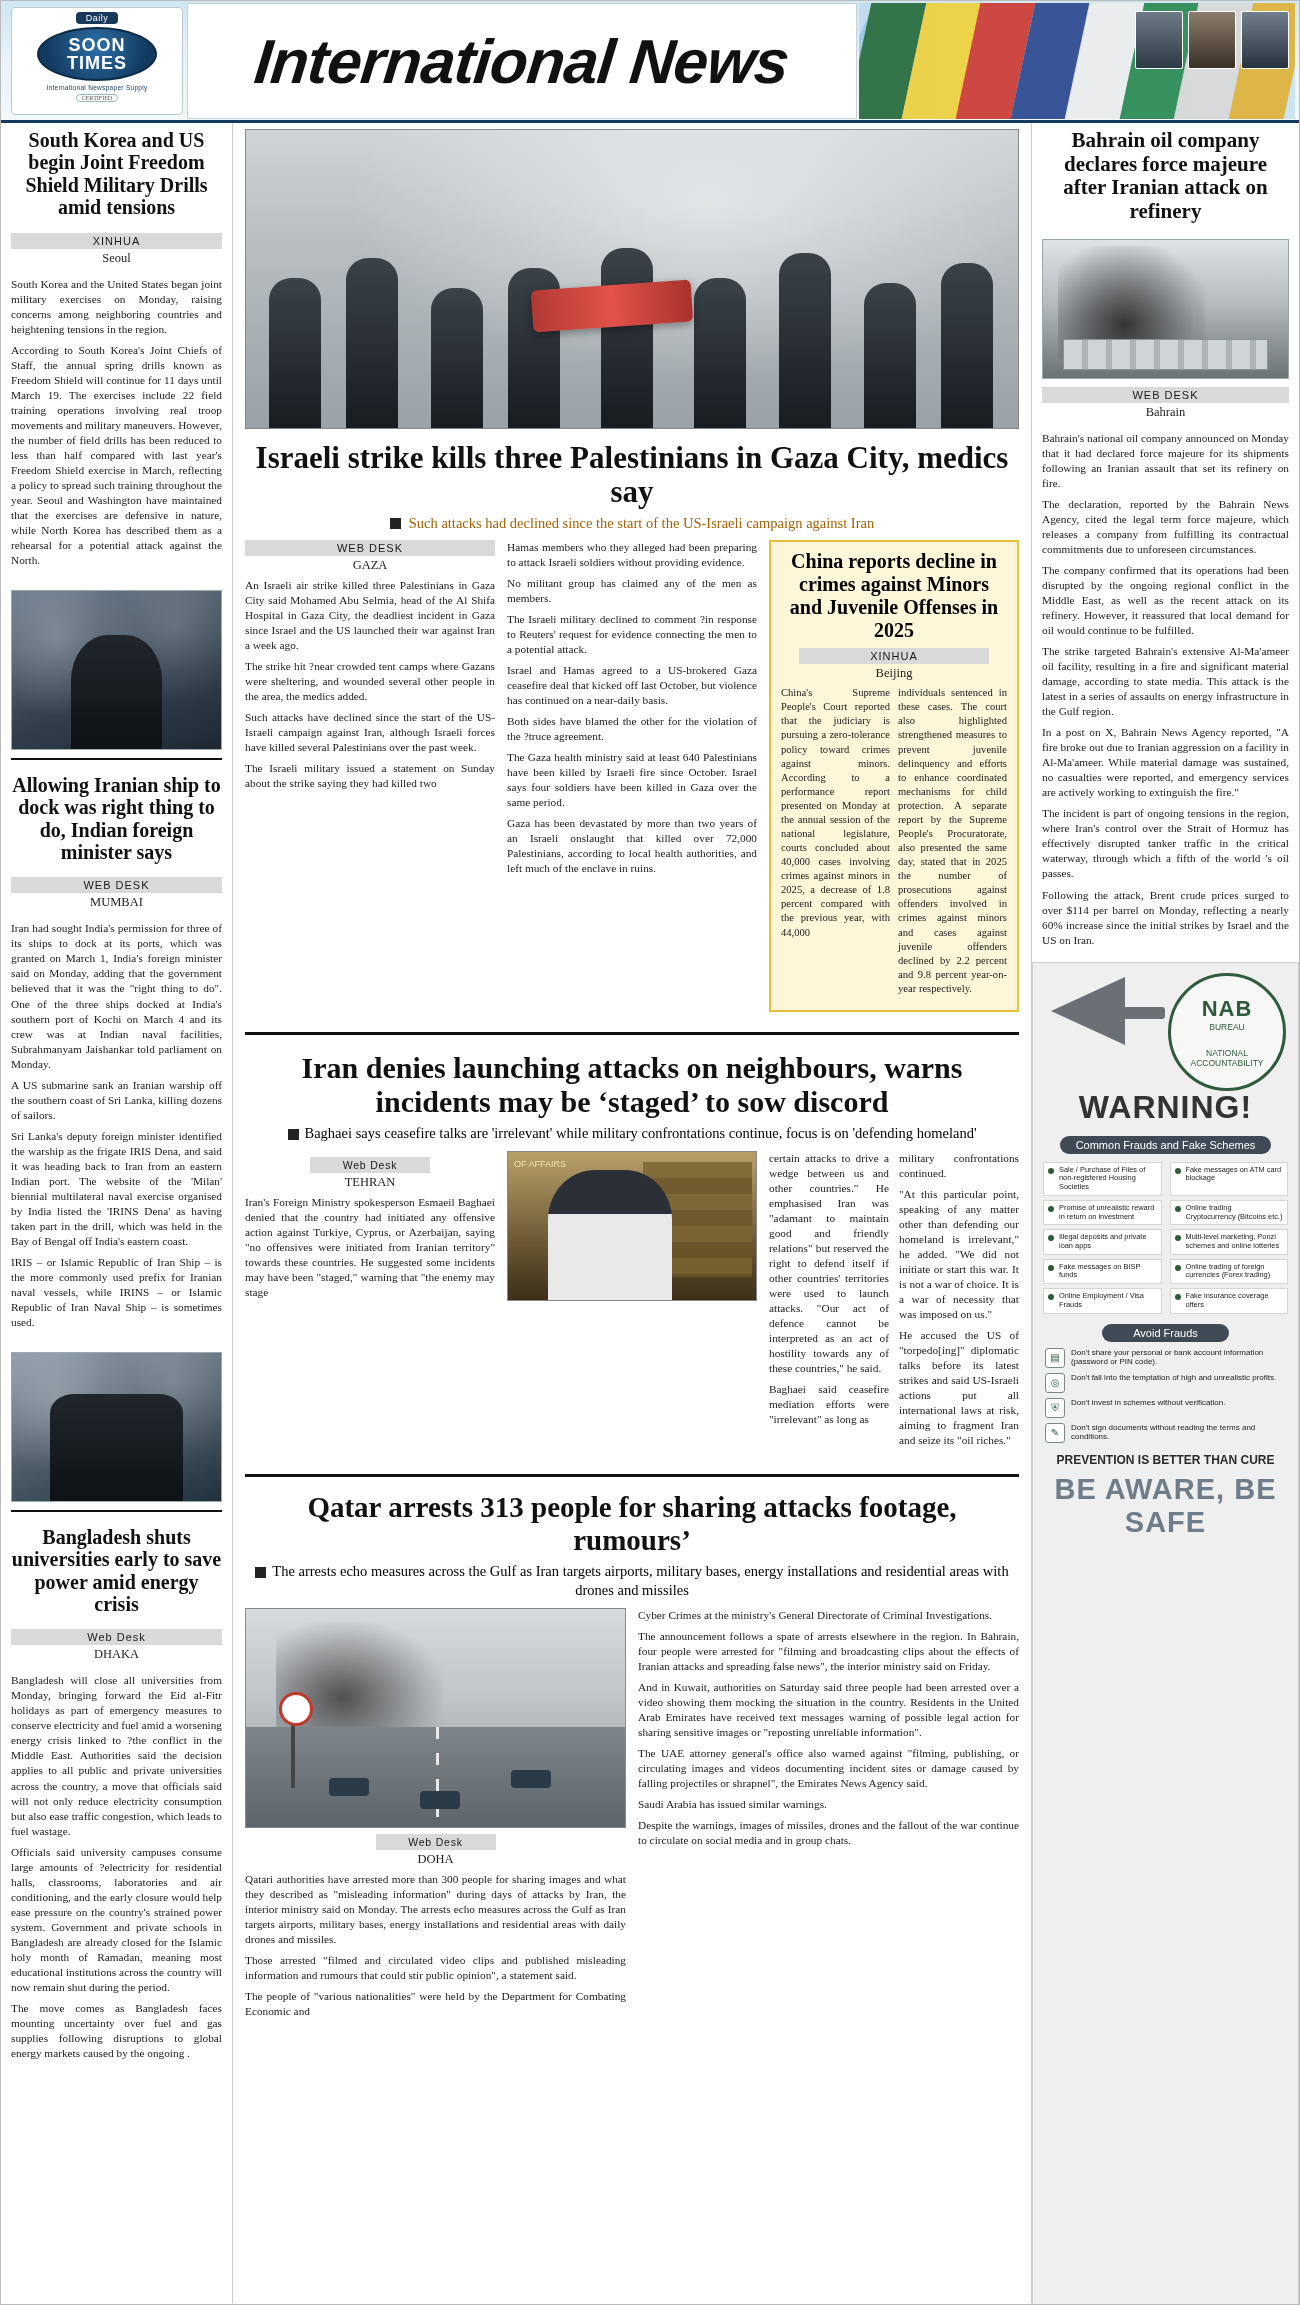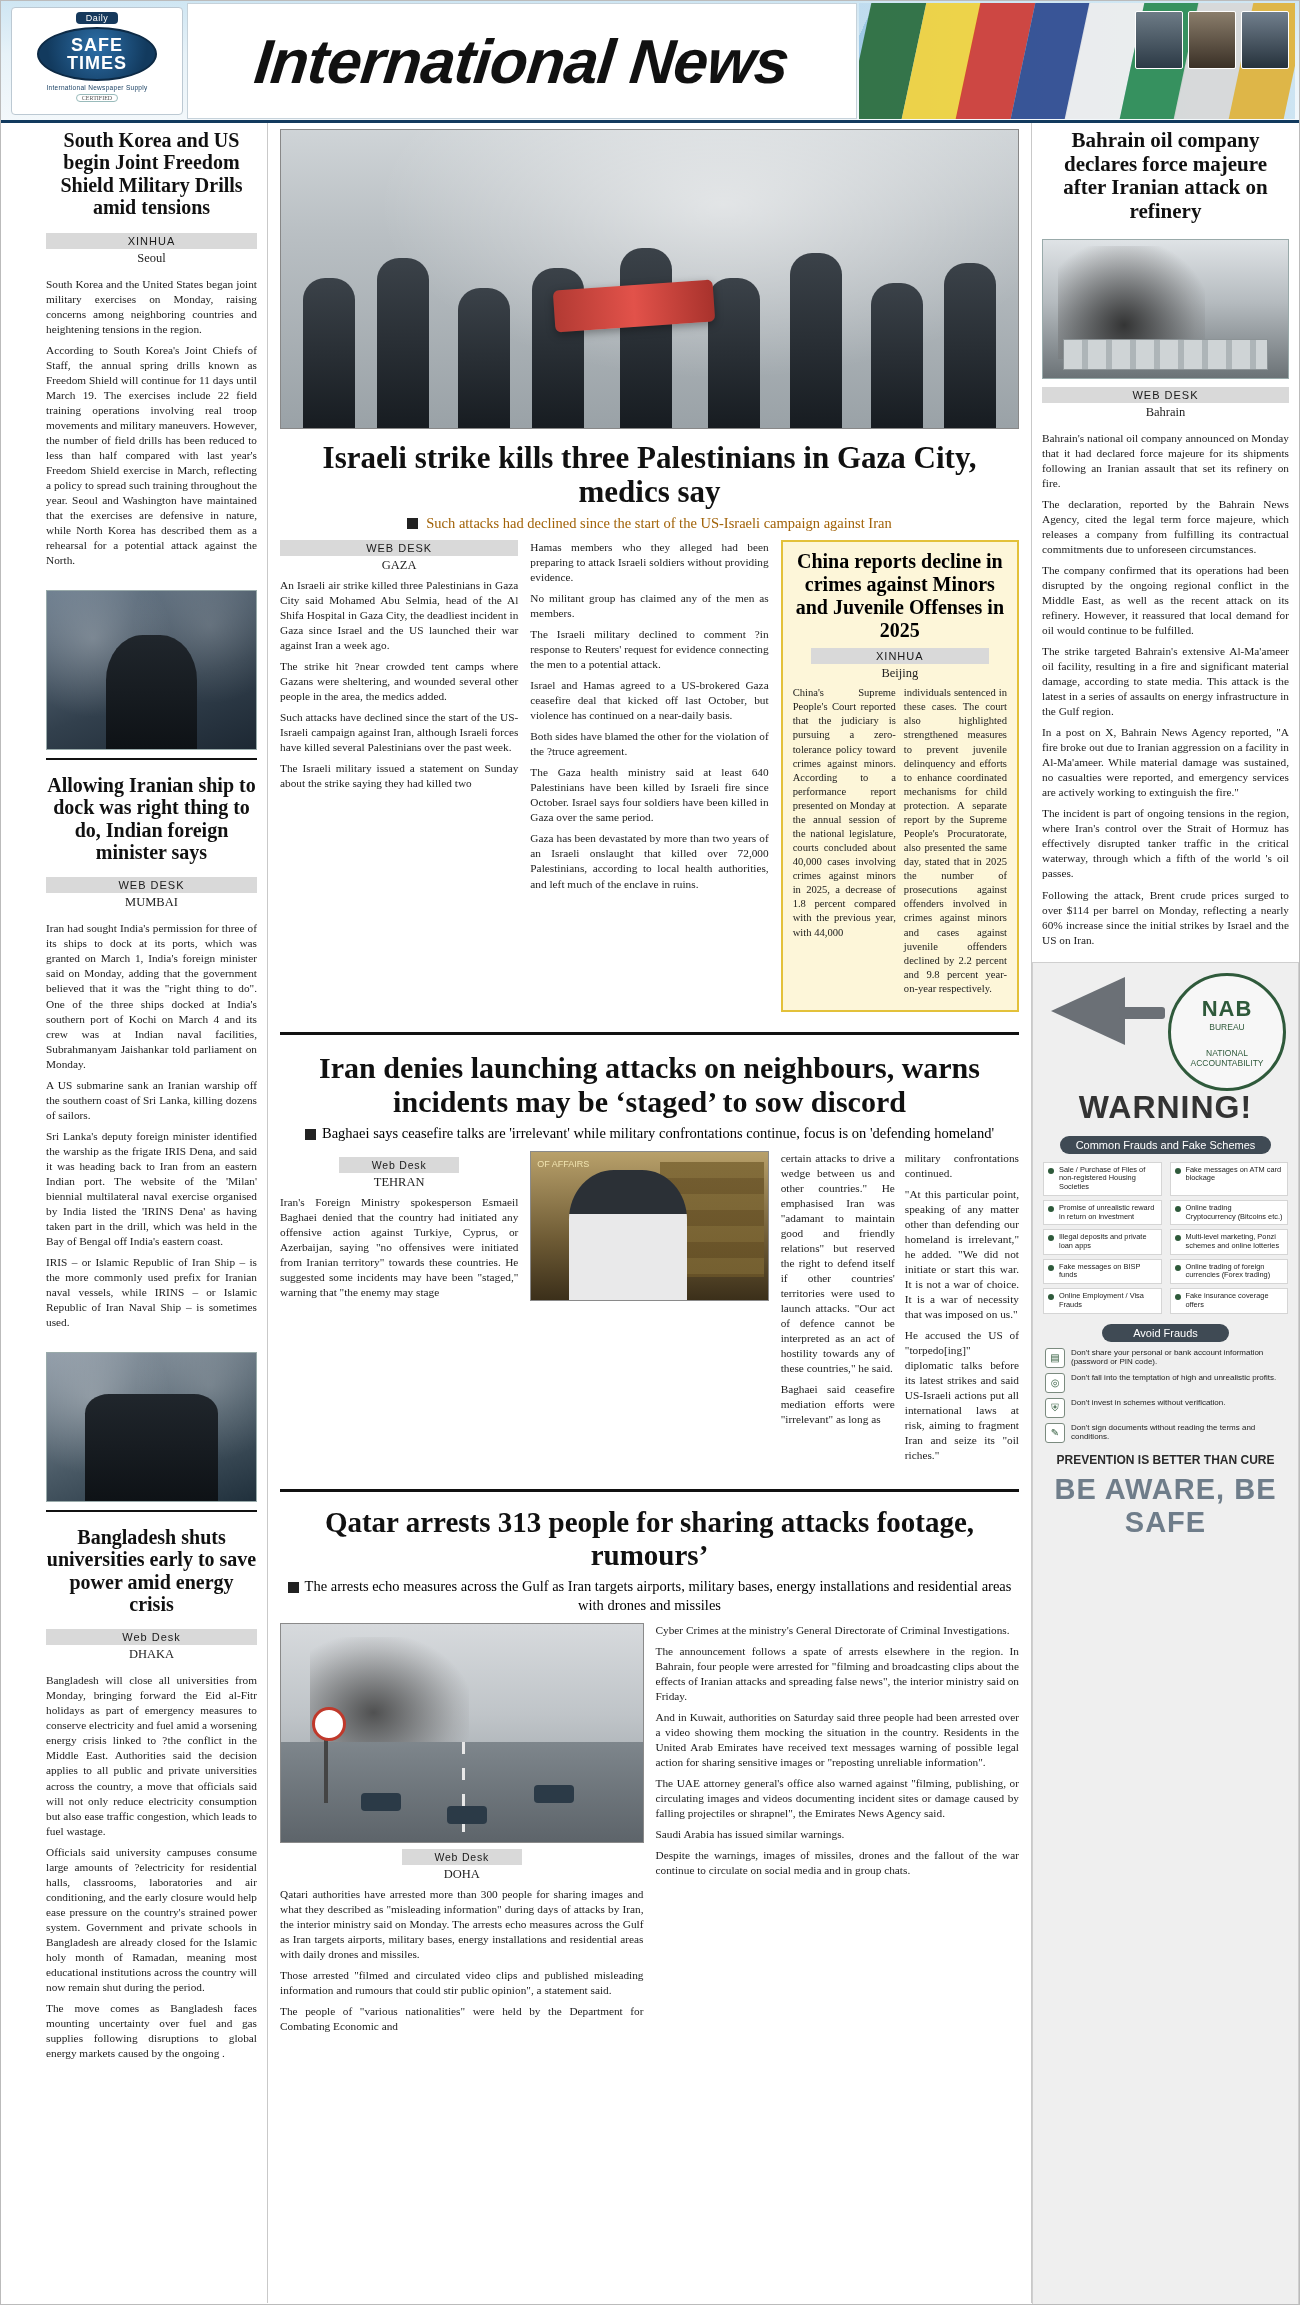--- a/index.html
+++ b/index.html
@@ -63,21 +63,21 @@
   .flagstrip i { flex:1; height:100%; transform:skewX(-12deg); opacity:.92; }
   .portraits { position:absolute; right:6px; top:8px; display:flex; gap:5px; }
   .portraits b {
     display:block; width:48px; height:58px; border:1px solid #fff; border-radius:2px;
     background:linear-gradient(180deg,#6d7b86,#2c3a46);
   }
   .portraits b:nth-child(2){ background:linear-gradient(180deg,#8a7d6b,#3a3026); }
   .portraits b:nth-child(3){ background:linear-gradient(180deg,#717f8d,#26323c); }
 
   
-  .body-wrap { display:flex; width:100%; height:2180px;padding-left:35px; }
+  .body-wrap { display:flex; width:100%; height:2180px; }
   .col-left { width:232px; border-right:1px solid #c9c9c9; padding:0; }
   .col-mid { flex:1; }
   .col-right { width:268px; border-left:1px solid #c9c9c9; }
 
   .hl {
     font-family:"Liberation Serif", serif; font-weight:bold; color:#111;
     text-align:center; line-height:1.12;
   }
   .kicker-bar {
     background:#d9d9d9; text-align:center; font-family:"Liberation Sans", sans-serif;
@@ -250,21 +250,21 @@
 </style>
 </head>
 <body>
 
 <div class="page">
 
   <div class="masthead">
     <div class="logo-badge">
       <div class="logo-ribbon">Daily</div>
       <div class="logo-oval">
-        <div class="l1">SAFE</div>
+        <div class="l1">SOON</div>
         <div class="l2">TIMES</div>
       </div>
       <div class="logo-sub">International Newspaper Supply</div>
       <div class="logo-cert">CERTIFIED</div>
     </div>
 
     <div class="masthead-title">
       <span>International News</span>
     </div>
 

